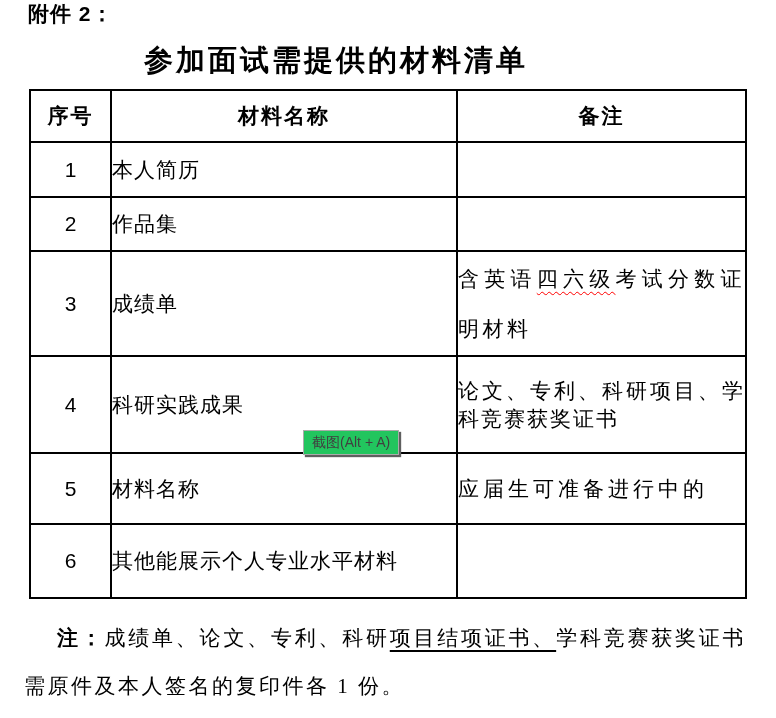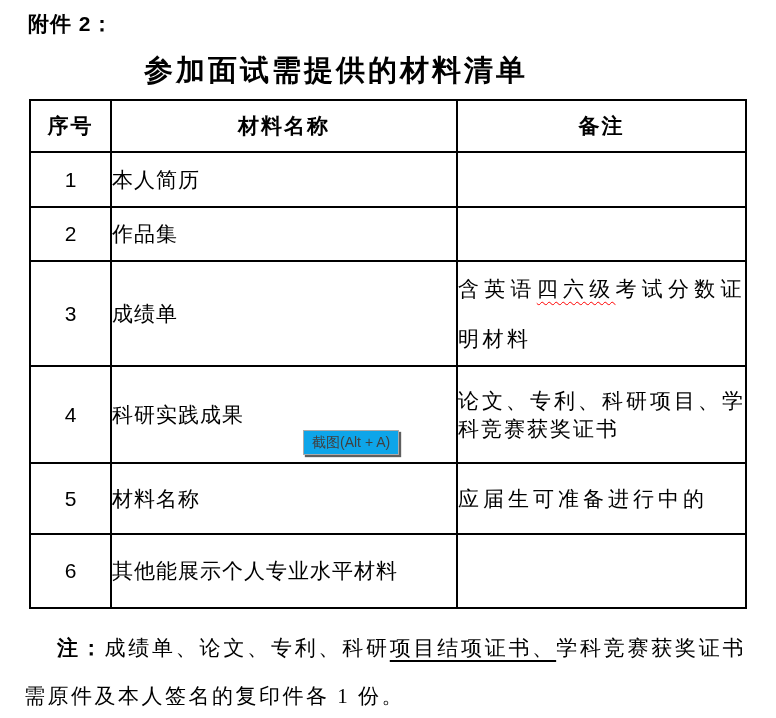--- a/index.html
+++ b/index.html
@@ -10,21 +10,20 @@
     height: 718px;
     overflow: hidden;
     font-family: "Liberation Serif", serif;
     color: #000000;
   }
   .page {
     position: relative;
     width: 672px;
     height: 718px;
     box-sizing: border-box;
-    padding-top: 10px;
   }
   .attachment {
     margin-left: 28px;
     font-family: "Liberation Sans", sans-serif;
     font-weight: bold;
     font-size: 21px;
     line-height: 28px;
     letter-spacing: 1px;
   }
   .title {
@@ -110,21 +109,21 @@
     text-align: justify;
     text-indent: 33px;
   }
   .note .note-label {
     font-weight: bold;
   }
   .tooltip {
     position: absolute;
     left: 303px;
     top: 430px;
-    background: #0ea5e9;
+    background: #22c55e;
     border: 1px solid #ababab;
     box-shadow: 2px 2px 1px #5f5f5f;
     padding: 1px 8px 2px 8px;
     font-family: "Liberation Sans", sans-serif;
     font-size: 14px;
     line-height: 20px;
     color: #404040;
     white-space: nowrap;
     letter-spacing: 0;
   }

